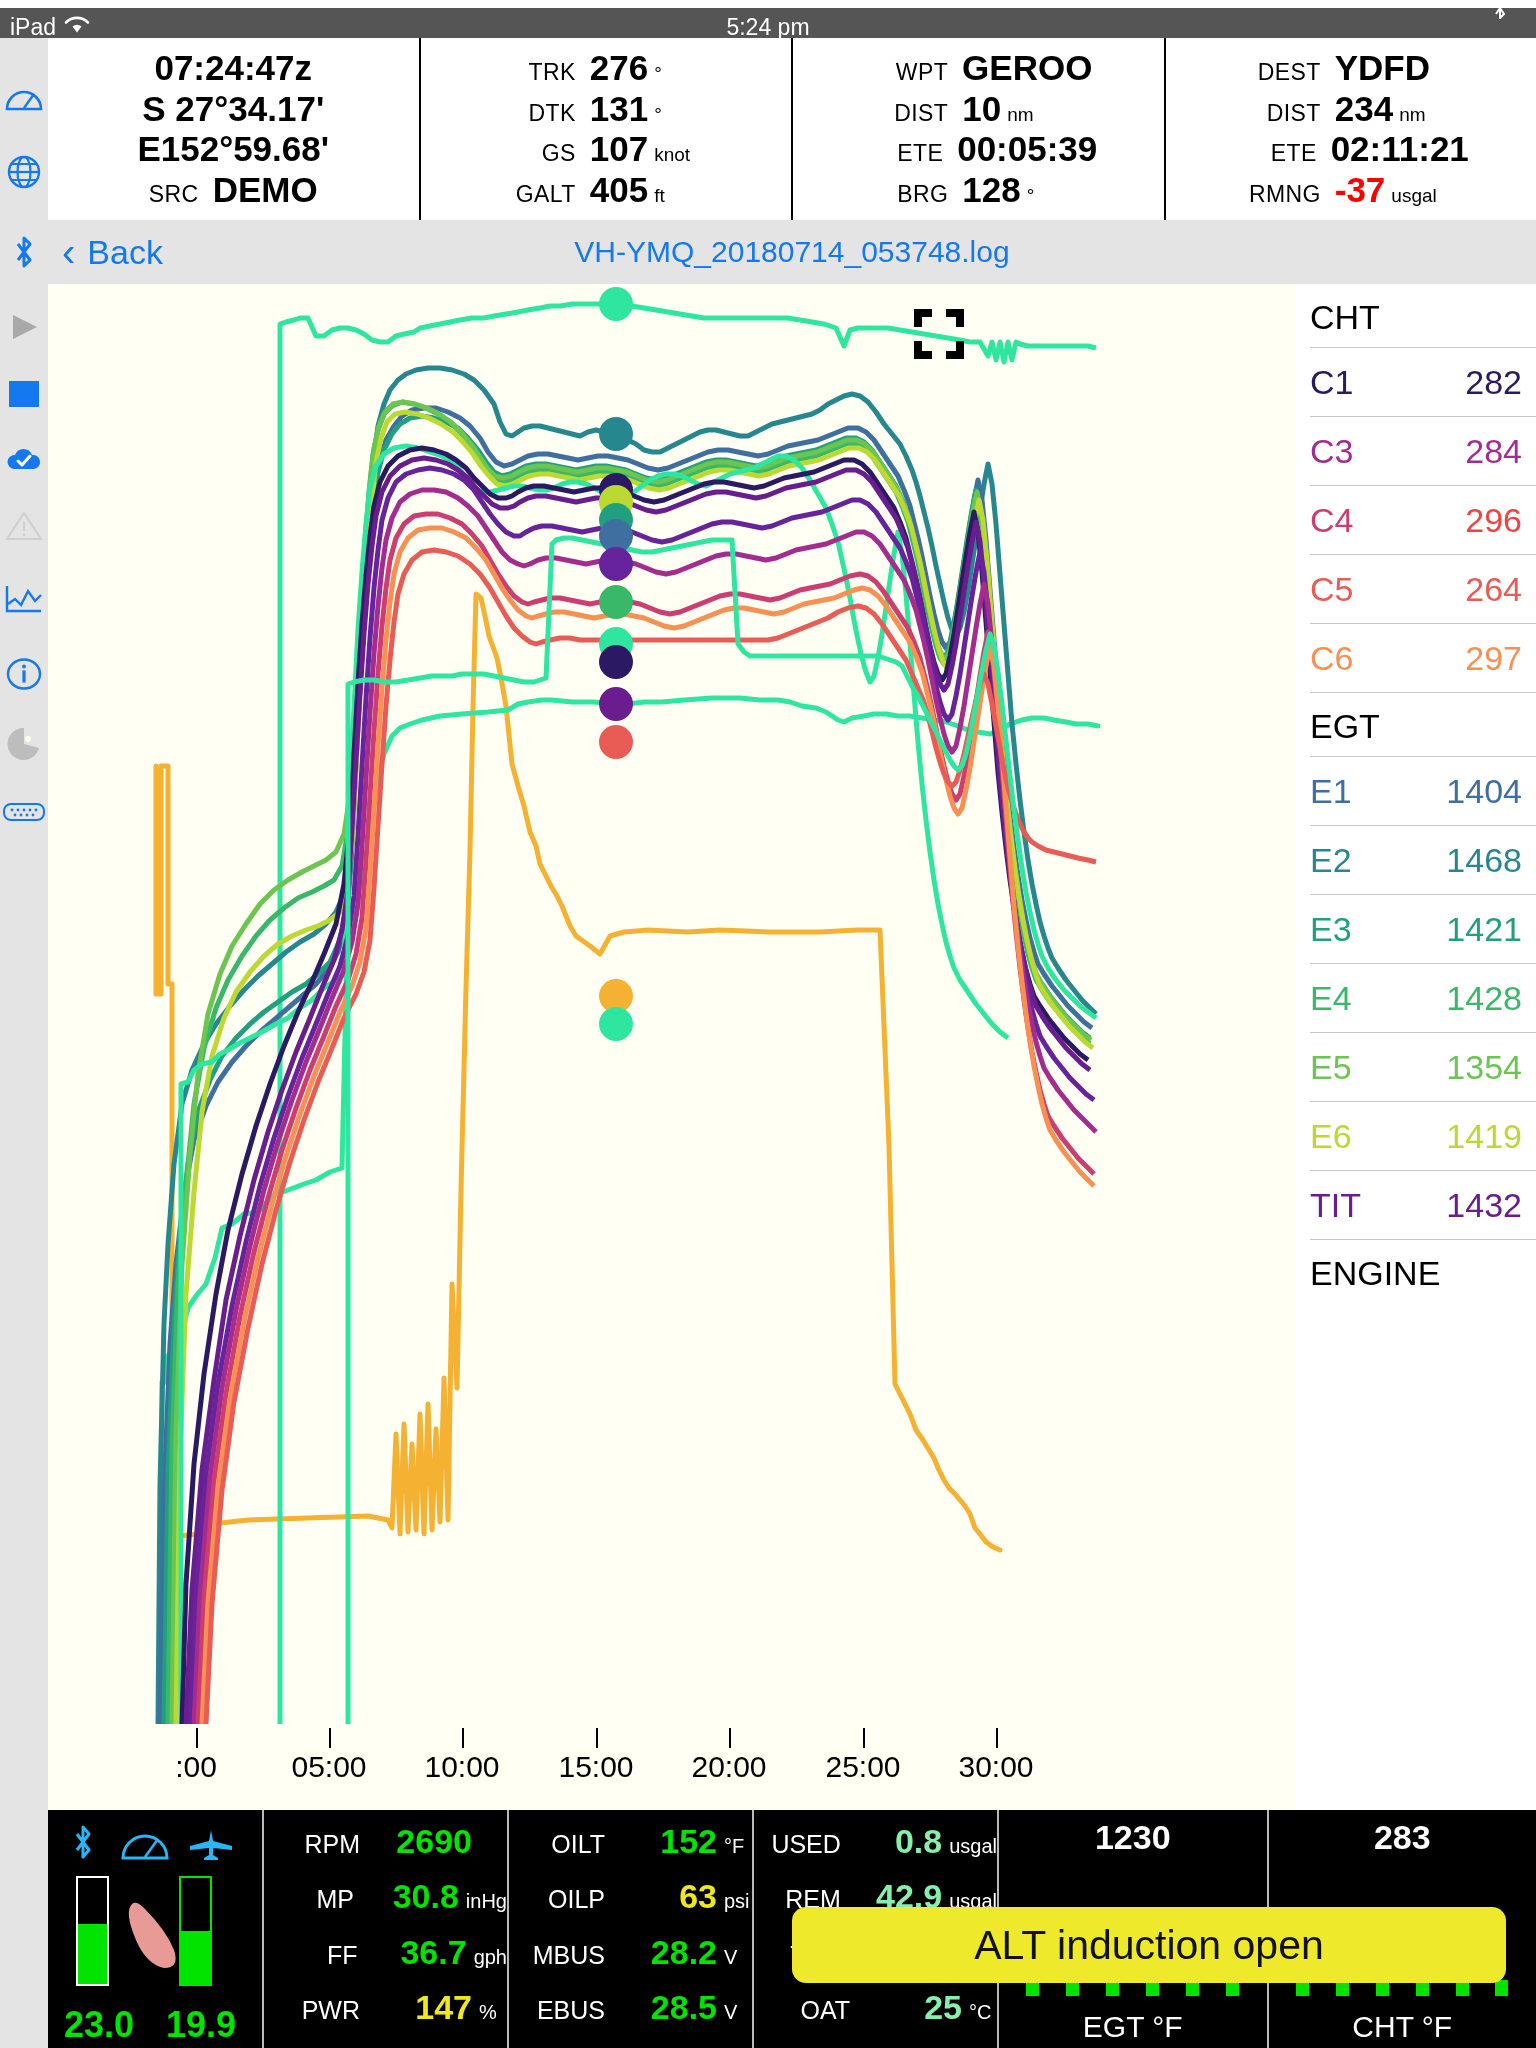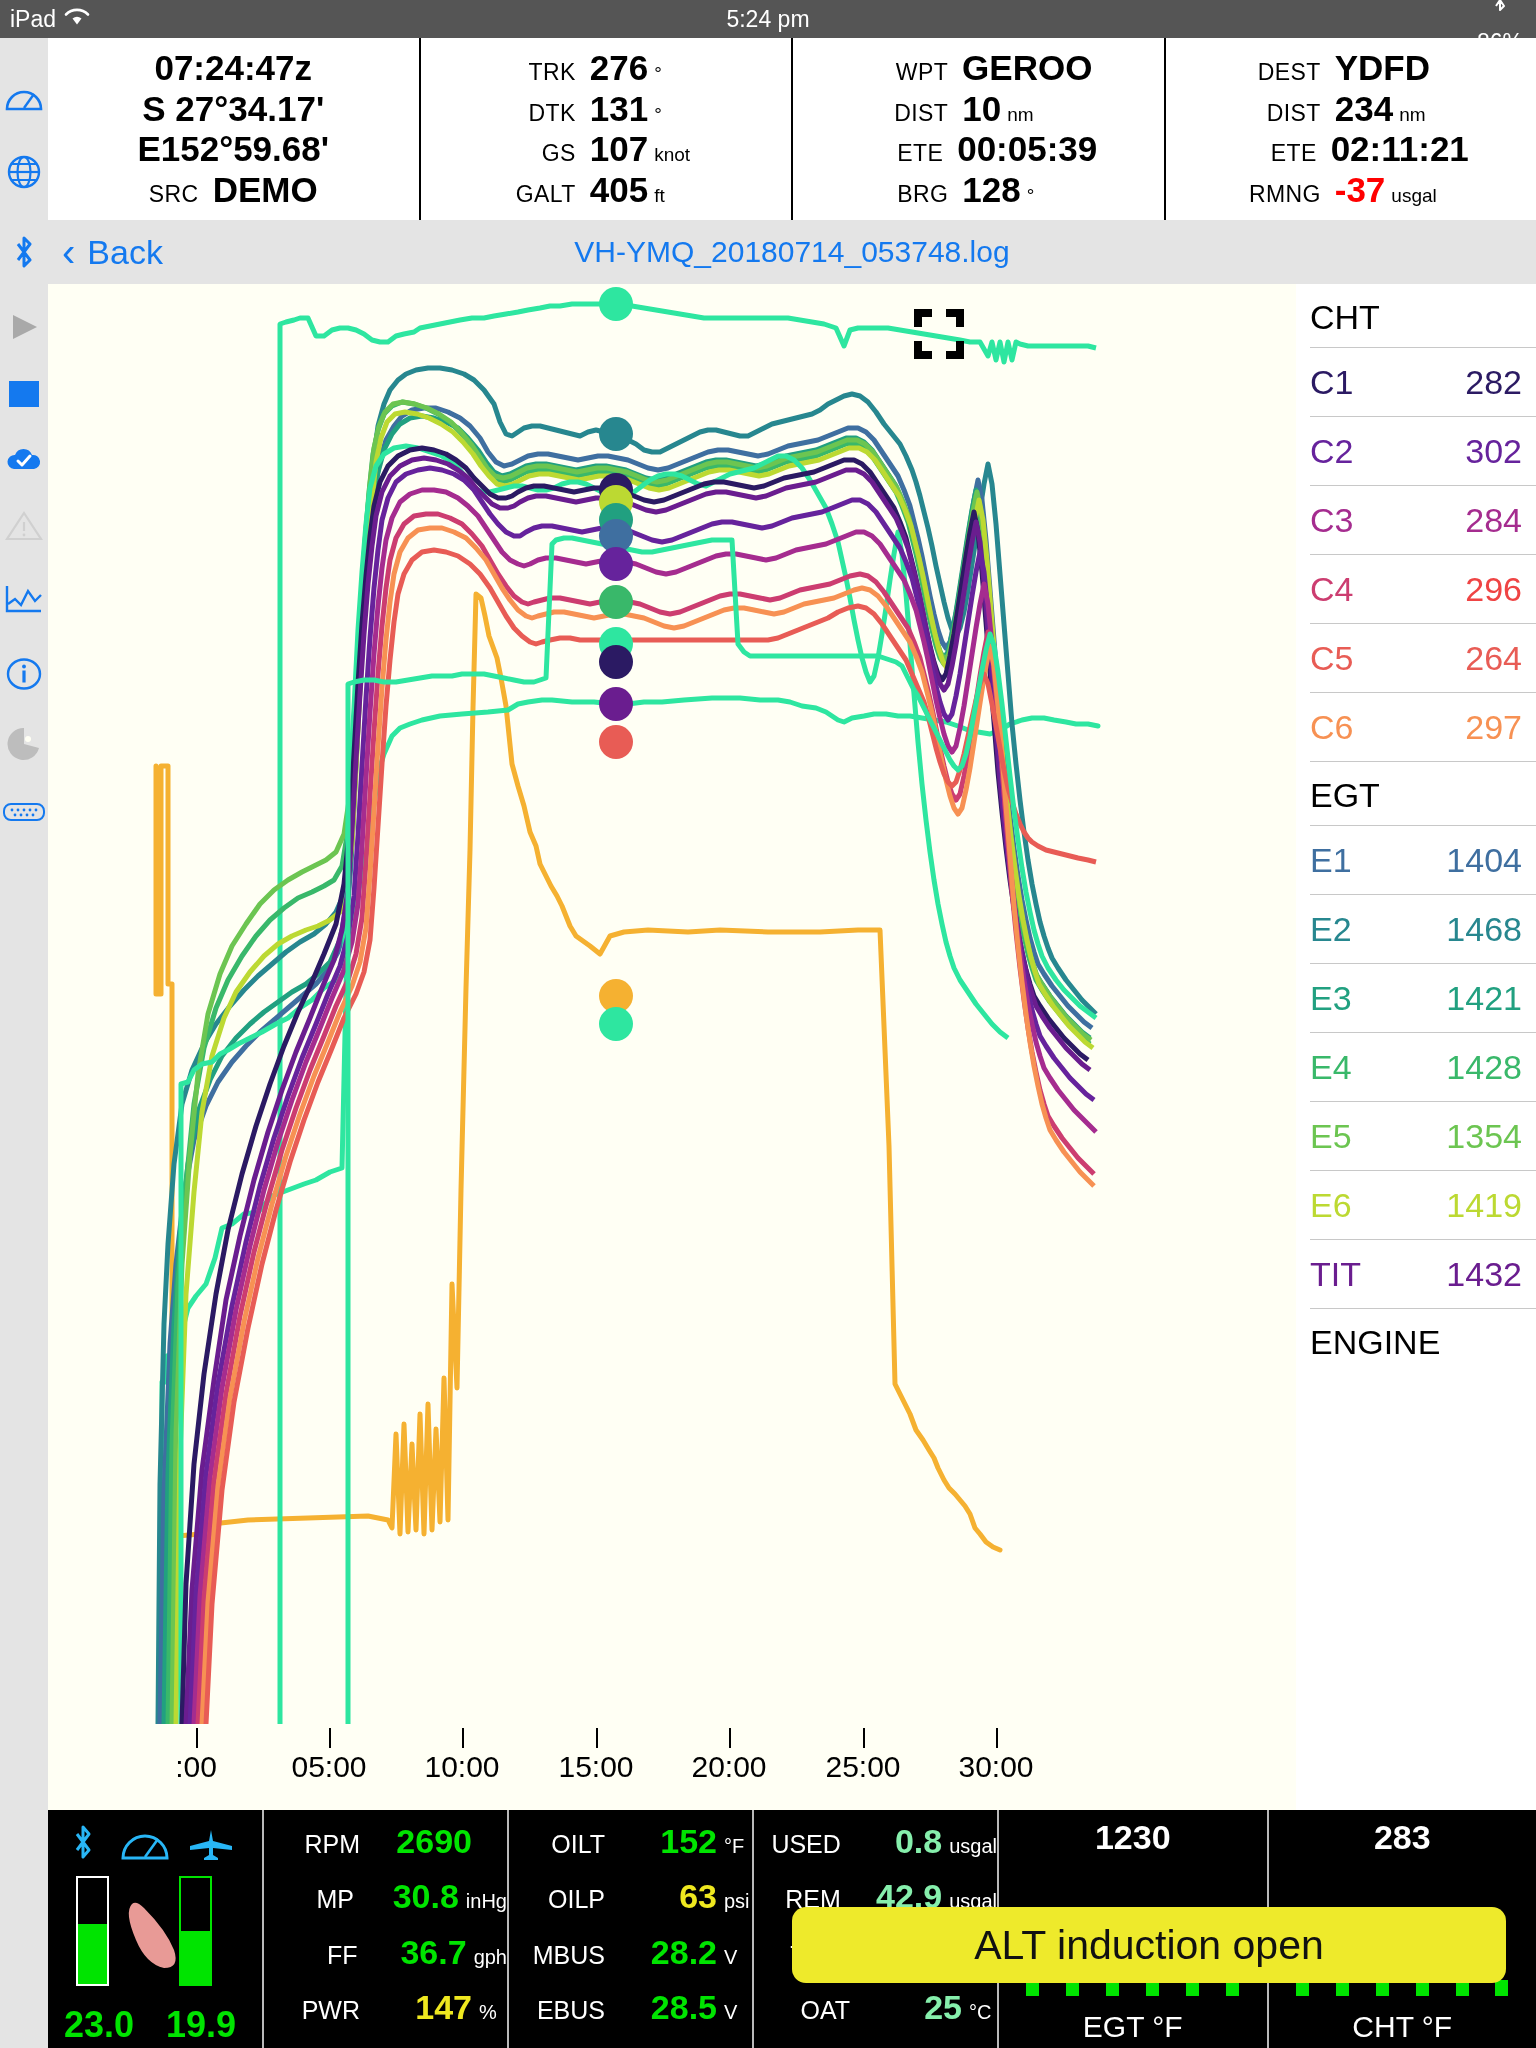--- a/index.html
+++ b/index.html
@@ -6,21 +6,21 @@
   html, body {
     width: 1536px; height: 2048px;
     font-family: "Liberation Sans", sans-serif;
     background: #ffffff;
     overflow: hidden;
   }
   .screen { position: relative; width: 1536px; height: 2048px; }
 
   
   .statusbar {
-    position: absolute; top: 0; left: 0; width: 1536px; height: 38px;
+    position: absolute; top: 8px; left: 0; width: 1536px; height: 38px;
     background: #555555; color: #ffffff;
     display: flex; align-items: center;
     font-size: 23px;
   }
   .sb-left { position: absolute; left: 10px; display: flex; align-items: center; gap: 8px; }
   .sb-center { position: absolute; left: 0; width: 100%; text-align: center; font-size: 23px; }
   .sb-right { position: absolute; right: 12px; display: flex; align-items: center; gap: 11px; flex-direction: column; }
   .battery-shell {
     width: 48px; height: 22px; border: 2px solid #d8d8d8; border-radius: 4px;
     position: relative; display: inline-block;
@@ -431,24 +431,20 @@
   </div>
 
   <div class="legend">
     <div class="lg-head">CHT</div>
 
     <div class="lg-row">
       <span class="lg-key" style="color:#2b1a63">C1</span>
       <span class="lg-val" style="color:#2b1a63">282</span>
     </div>
     <div class="lg-row">
-      <span class="lg-key" style="color:#66239c">C2</span>
-      <span class="lg-val" style="color:#66239c">302</span>
-    </div>
-    <div class="lg-row">
       <span class="lg-key" style="color:#a52c8f">C3</span>
       <span class="lg-val" style="color:#a52c8f">284</span>
     </div>
     <div class="lg-row">
       <span class="lg-key" style="color:#cc3d70">C4</span>
       <span class="lg-val" style="color:#ef4444">296</span>
     </div>
     <div class="lg-row">
       <span class="lg-key" style="color:#e85c55">C5</span>
       <span class="lg-val" style="color:#e85c55">264</span>

